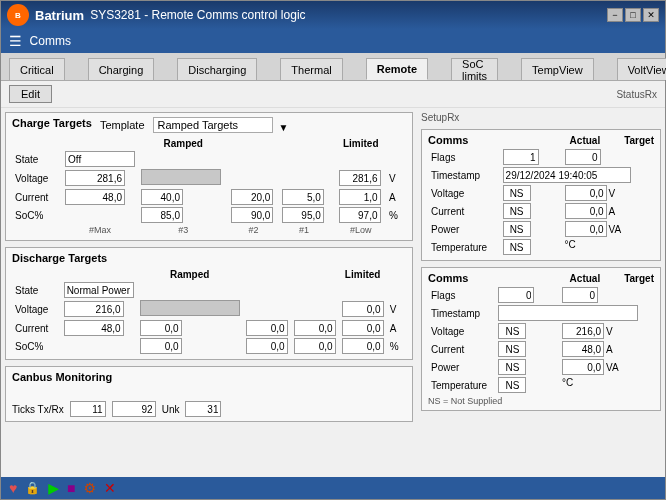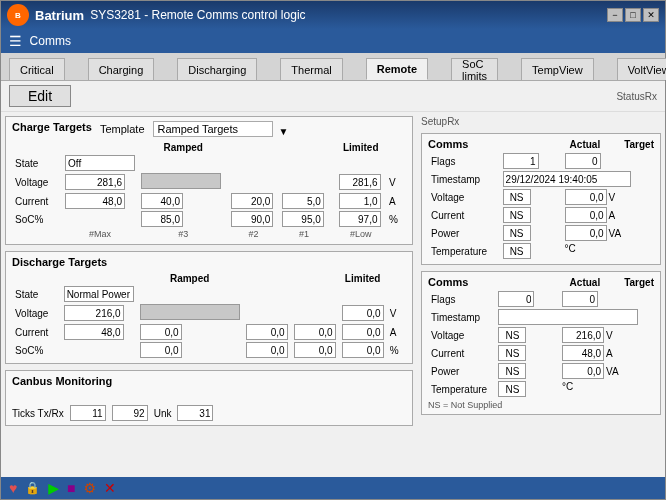--- a/index.html
+++ b/index.html
@@ -110,22 +110,22 @@
     .toolbar {
       padding: 4px 8px;
       display: flex;
       align-items: center;
       gap: 8px;
       background: #f0f0f0;
       flex-shrink: 0;
       border-bottom: 1px solid #ddd;
     }
     .btn {
-      padding: 2px 18px;
-      font-size: 14px;
+      padding: 2px 11px;
+      font-size: 11px;
       border: 1px solid #888;
       background: #e0e0e0;
       cursor: pointer;
     }
     .content {
       display: flex;
       flex: 1;
       overflow: hidden;
       padding: 4px;
       gap: 8px;
@@ -434,21 +434,21 @@
             </tr>
           </tbody>
         </table>
       </div>
 
       <div class="canbus-section">
         <div class="section-title">Canbus Monitoring</div>
         <div class="canbus-row">
           <span>Ticks Tx/Rx</span>
           <input type="text" class="input-box" value="11" style="width: 36px;">
-          <input type="text" class="input-box" value="92" style="width: 36px;">
+          <input type="text" class="input-box" value="92" style="width: 44px;">
           <span>Unk</span>
           <input type="text" class="input-box" value="31" style="width: 36px;">
         </div>
       </div>
     </div>
 
     <div class="right-panel">
 
       <div style="text-align:left;font-size:10px;color:#555;">SetupRx</div>
 

